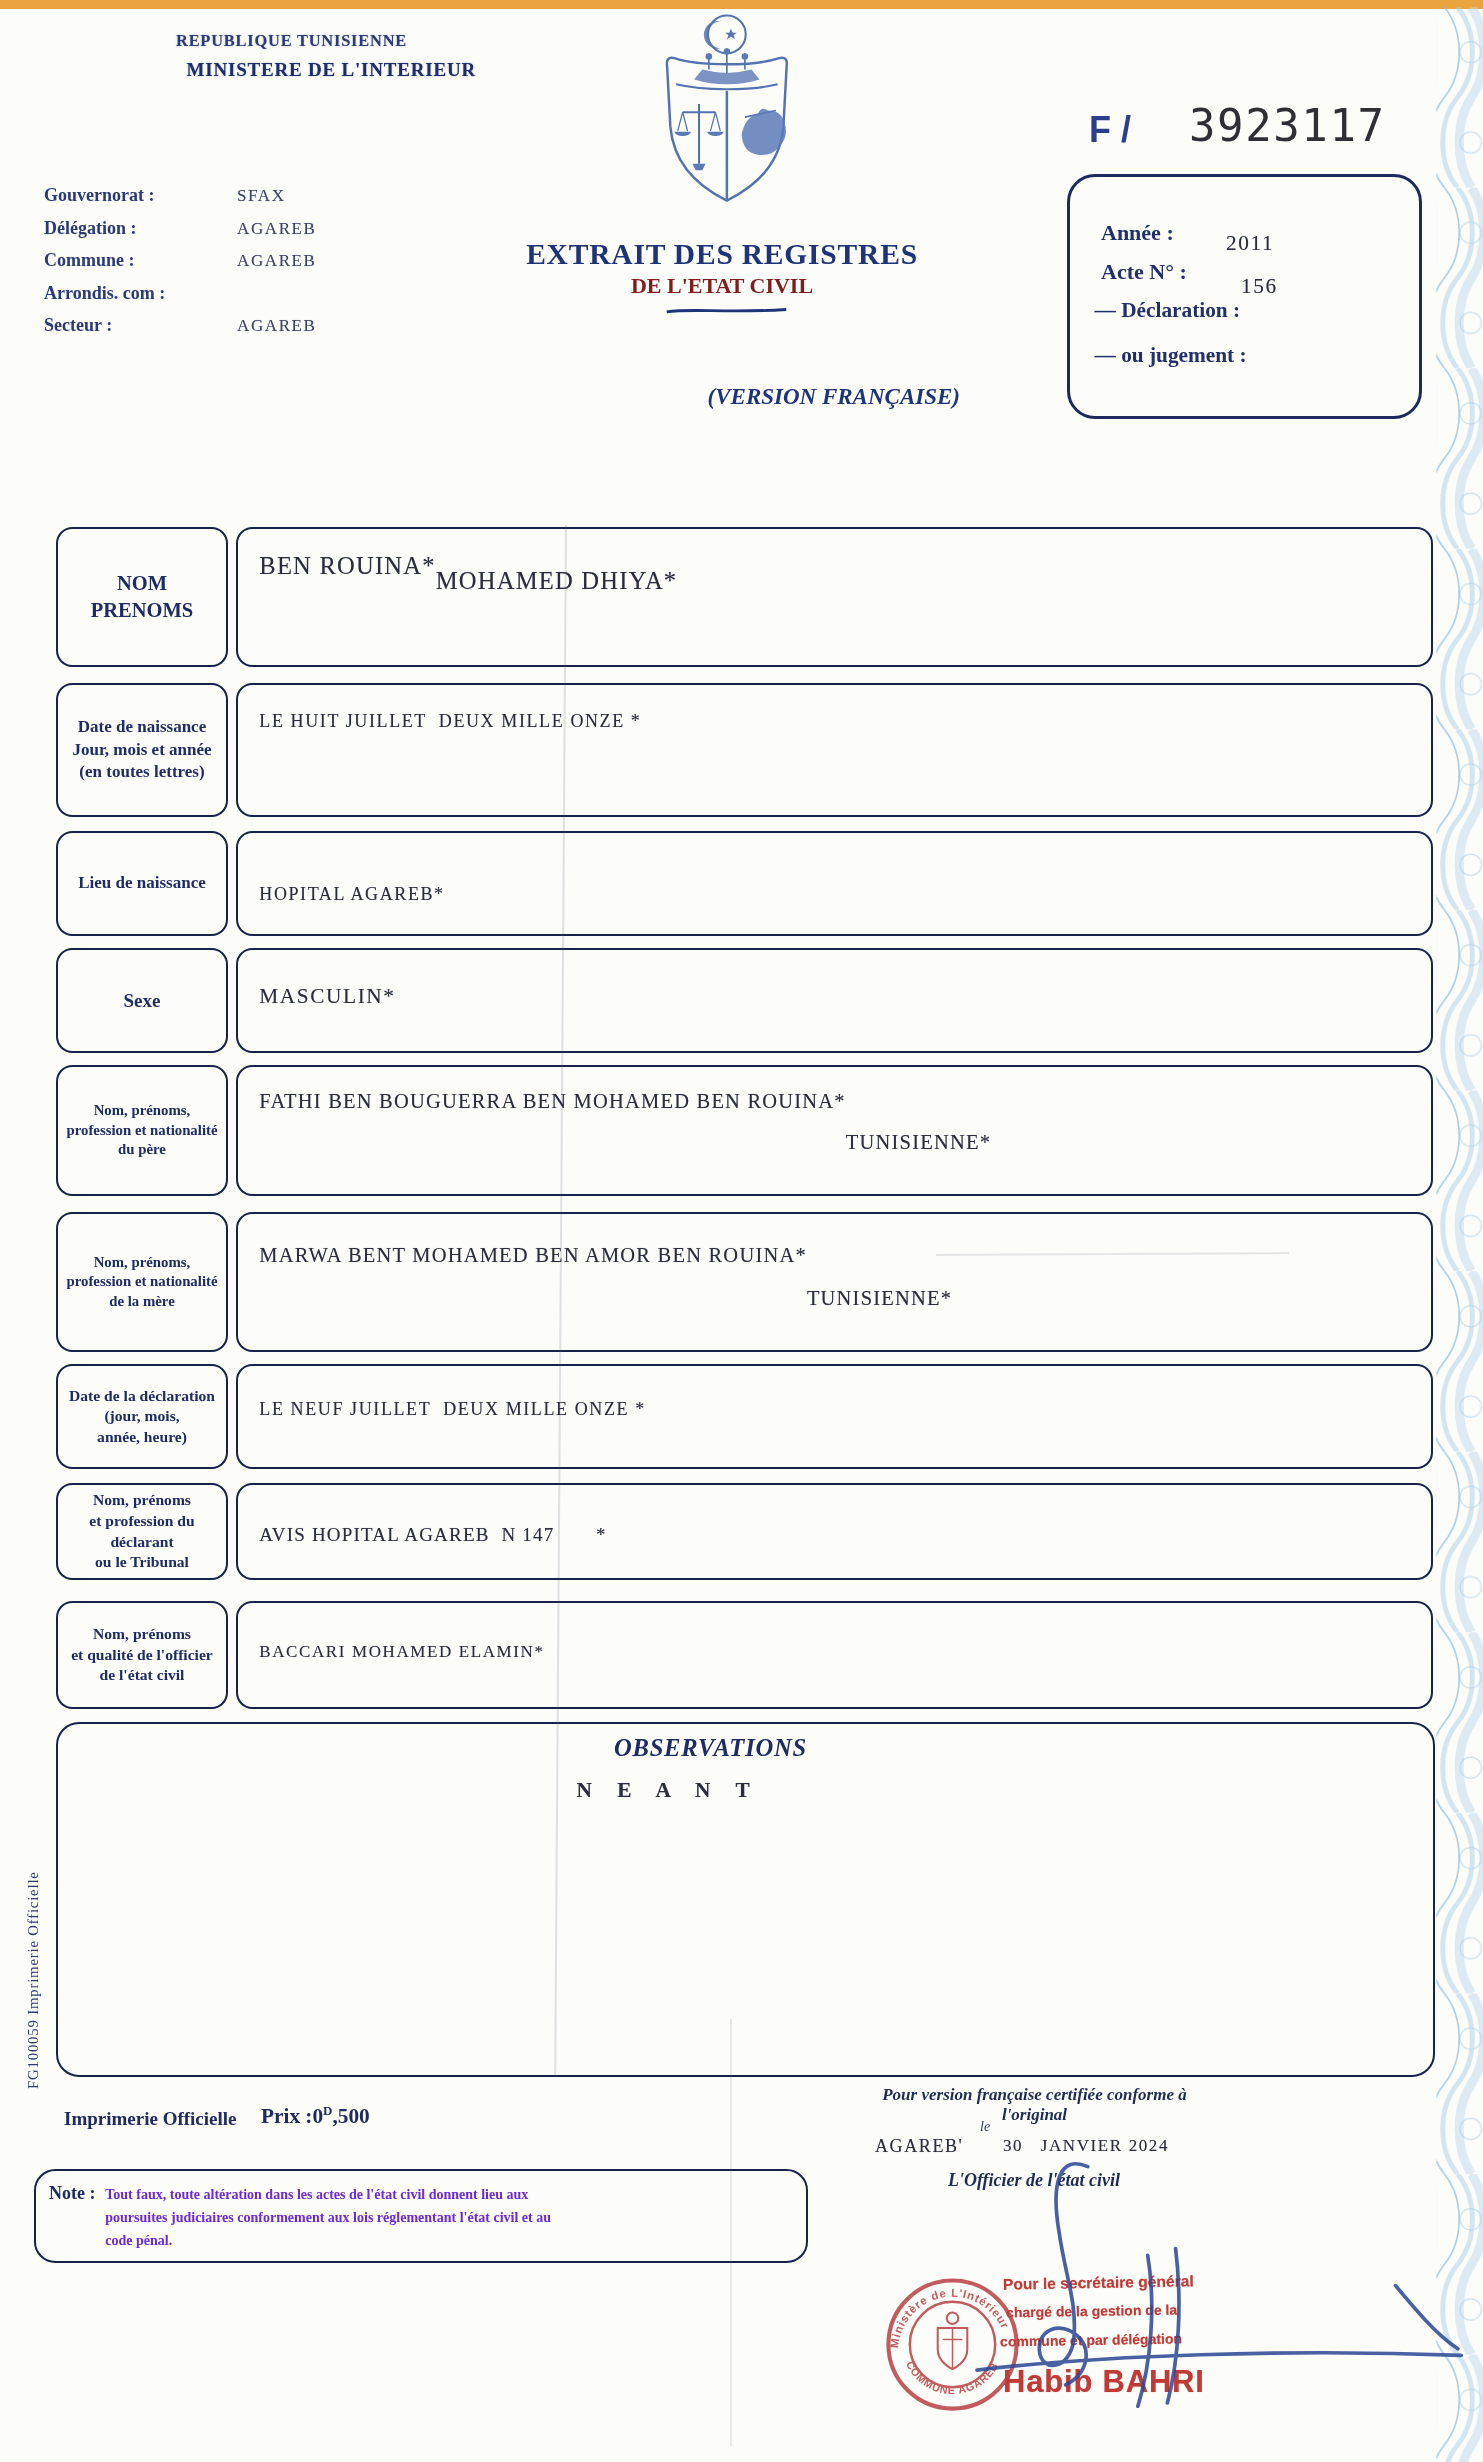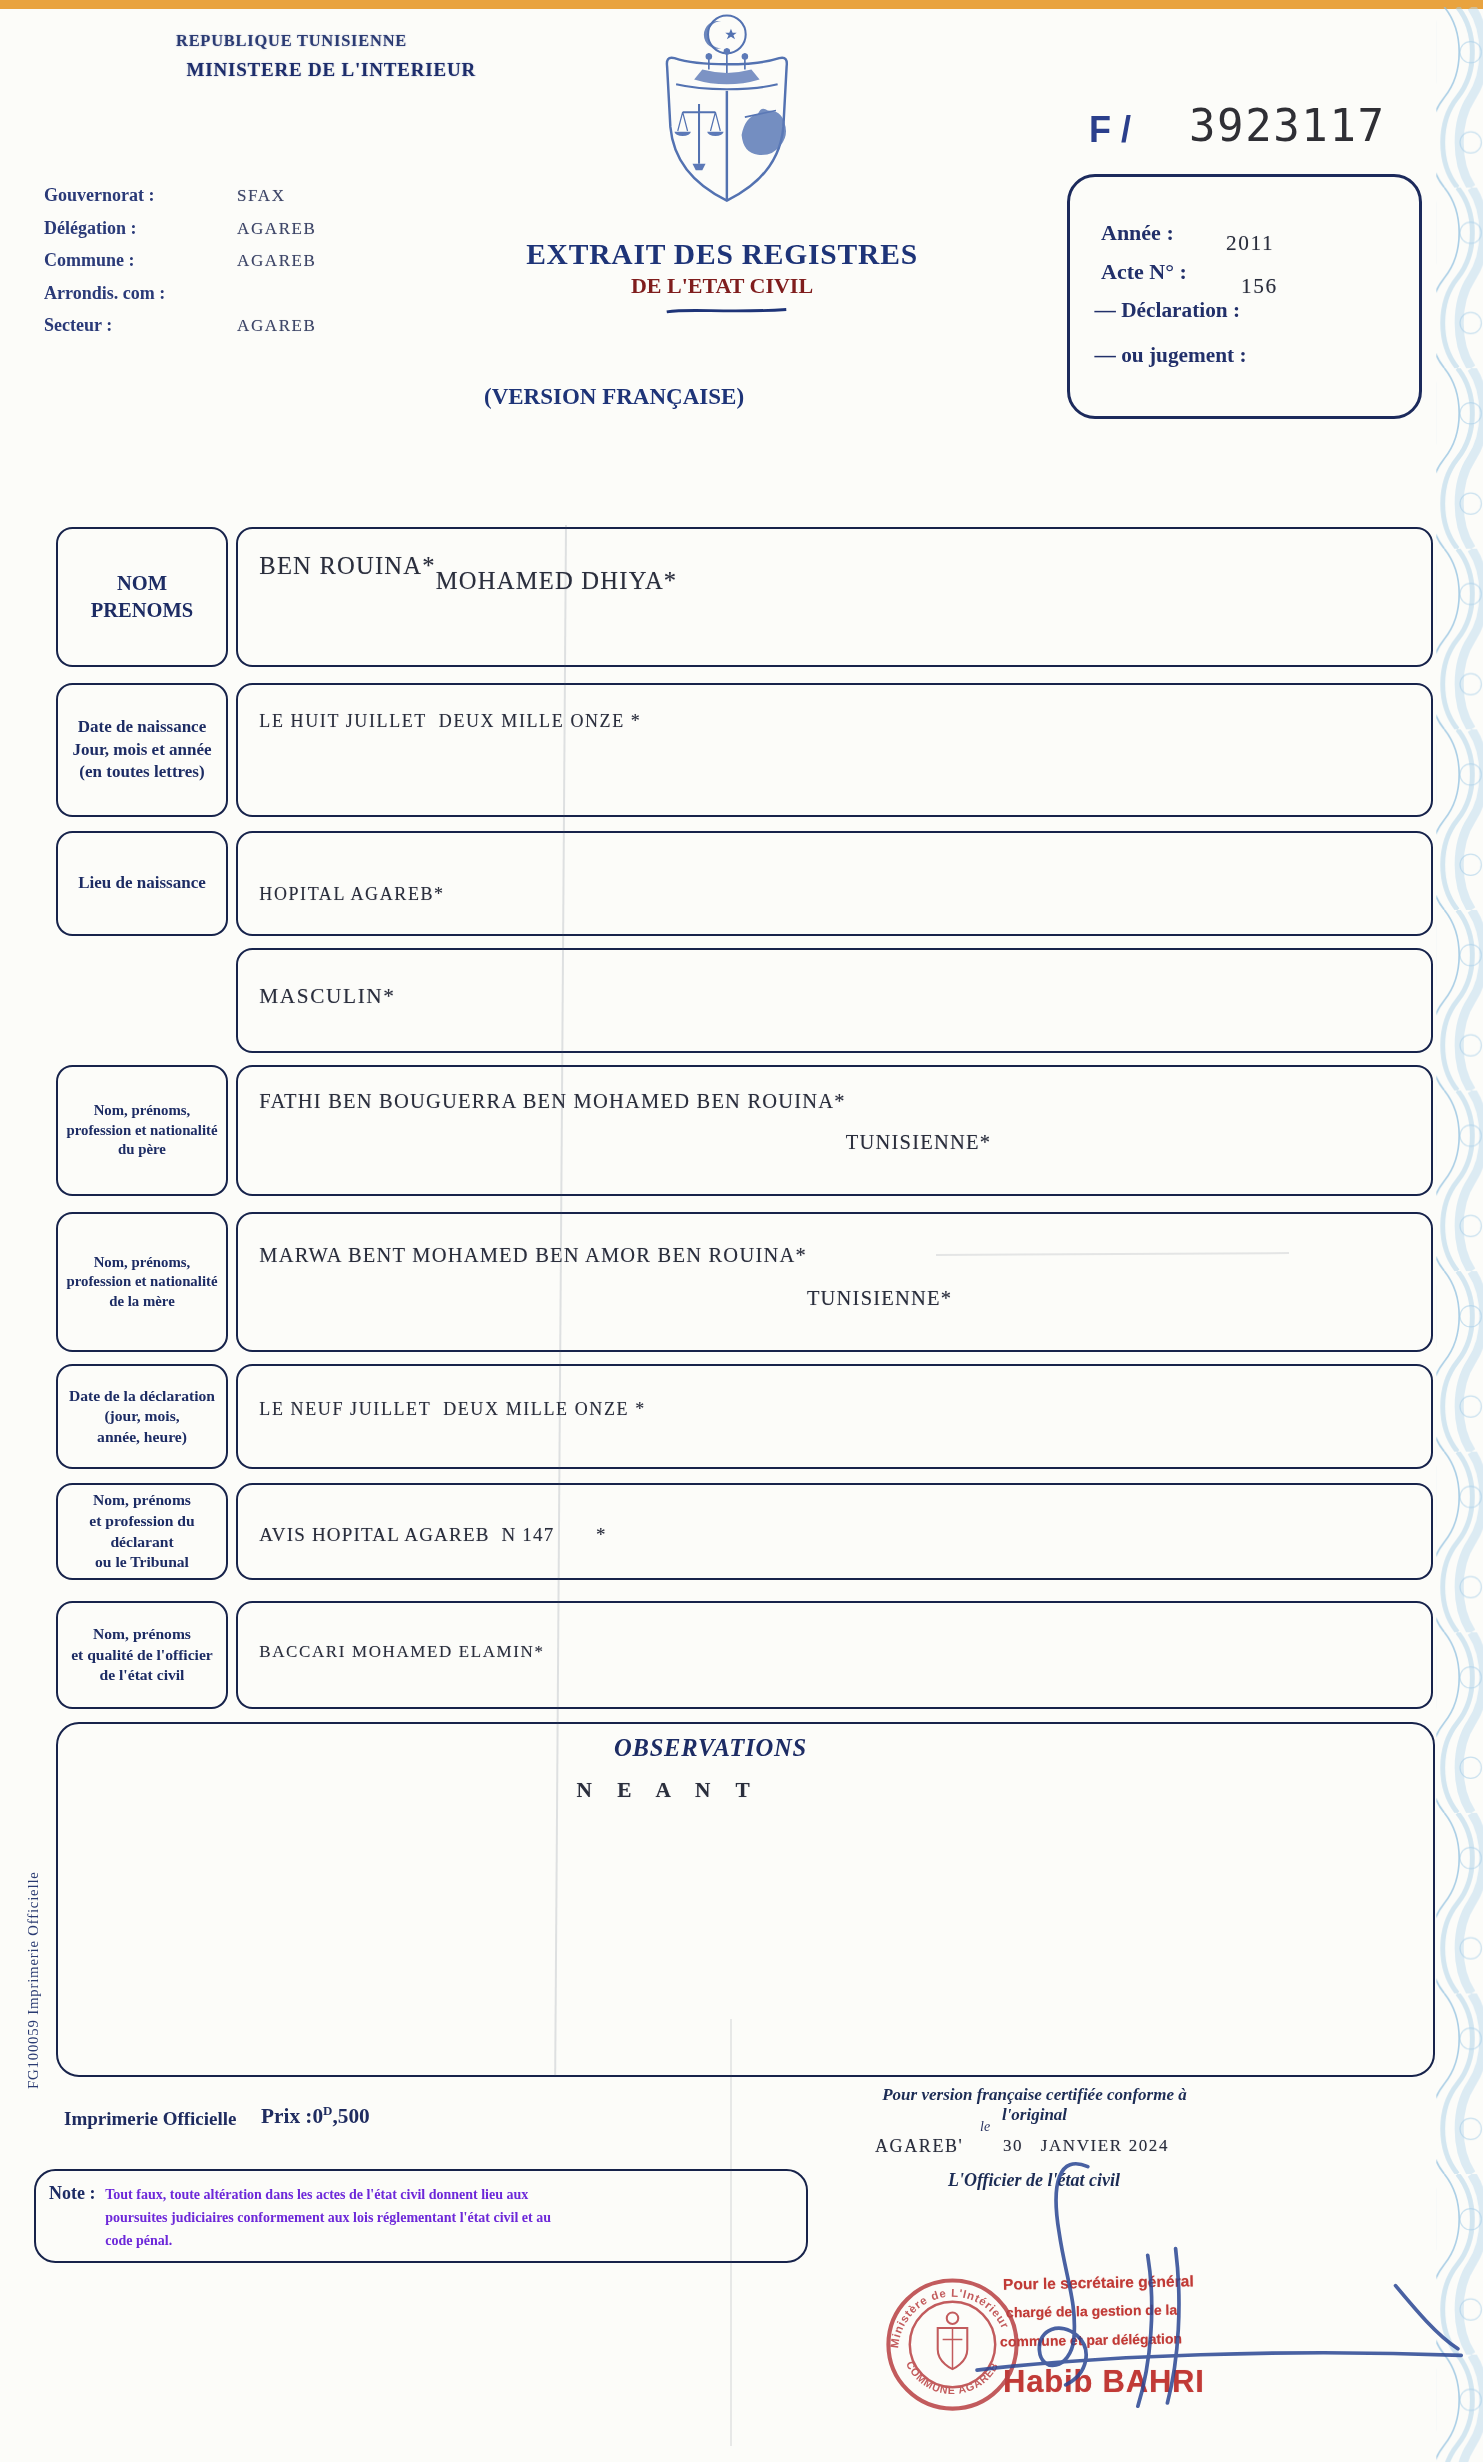--- a/index.html
+++ b/index.html
@@ -102,41 +102,42 @@
       <div class="admin-label">Secteur :</div>
       <div class="admin-value">AGAREB</div>
     </div>
   </div>
 
   <div class="abs" style="left:484px;top:238px;width:476px;text-align:center;font-size:29.5px;font-weight:bold;letter-spacing:0.8px;color:#1e3478;">EXTRAIT DES REGISTRES</div>
   <div class="abs" style="left:484px;top:273px;width:476px;text-align:center;font-size:22px;font-weight:bold;color:#7f1d1d;">DE L'ETAT CIVIL</div>
   <svg class="abs" style="left:665px;top:307px;" width="123" height="8.2" viewBox="0 0 150 10">
     <path d="M2,6 C35,1 70,8 148,3" stroke="#1e3478" stroke-width="3.5" fill="none"></path>
   </svg>
-  <div class="abs" style="left:484px;top:384px;width:476px;text-align:left;font-size:23px;font-weight:bold;color:#1e3478;">(VERSION FRANÇAISE)</div>
+  <div class="abs" style="left:484px;top:384px;width:476px;text-align:right;font-size:23px;font-weight:bold;font-style:italic;color:#1e3478;">(VERSION FRANÇAISE)</div>
 
   <div class="cell cell-label" style="top:527px;height:140px;font-size:20.5px;">NOM
 PRENOMS</div>
   <div class="cell cell-value typed" style="top:527px;height:140px;font-size:24.6px;padding-top:23px;">
     <span>BEN ROUINA*</span>
     <span style="margin-top:14.8px;">MOHAMED DHIYA*</span>
   </div>
 
   <div class="cell cell-label" style="top:683px;height:134px;font-size:17px;">Date de naissance
 Jour, mois et année
 (en toutes lettres)</div>
   <div class="cell cell-value typed" style="top:683px;height:134px;font-size:18px;padding-top:26px;letter-spacing:1.6px;">
     <span>LE HUIT JUILLET  DEUX MILLE ONZE *</span>
   </div>
 
   <div class="cell cell-label" style="top:831px;height:105px;font-size:17px;">Lieu de naissance</div>
   <div class="cell cell-value typed" style="top:831px;height:105px;font-size:18px;padding-top:51px;letter-spacing:1.6px;">
     <span>HOPITAL AGAREB*</span>
   </div>
 
+  <div class="cell cell-label" style="top:948px;height:105px;font-size:19px;">Sexe</div>
   <div class="cell cell-value typed" style="top:948px;height:105px;font-size:21.3px;padding-top:34px;letter-spacing:1.6px;">
     <span>MASCULIN*</span>
   </div>
 
   <div class="cell cell-label" style="top:1065px;height:131px;font-size:14.8px;">Nom, prénoms,
 profession et nationalité
 du père</div>
   <div class="cell cell-value typed" style="top:1065px;height:131px;font-size:20.5px;padding-top:23px;">
     <span>FATHI BEN BOUGUERRA BEN MOHAMED BEN ROUINA*</span>
     <span style="margin-top:41px;">TUNISIENNE*</span>

